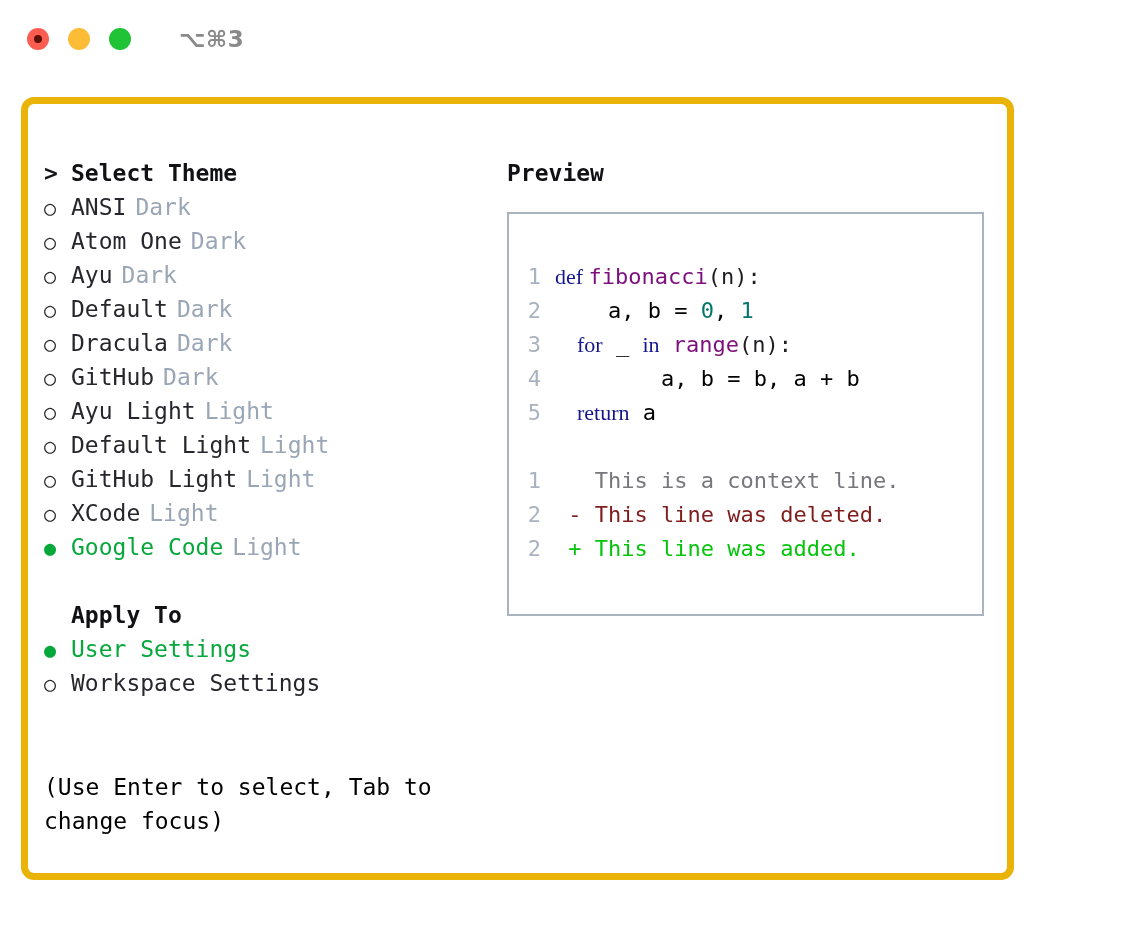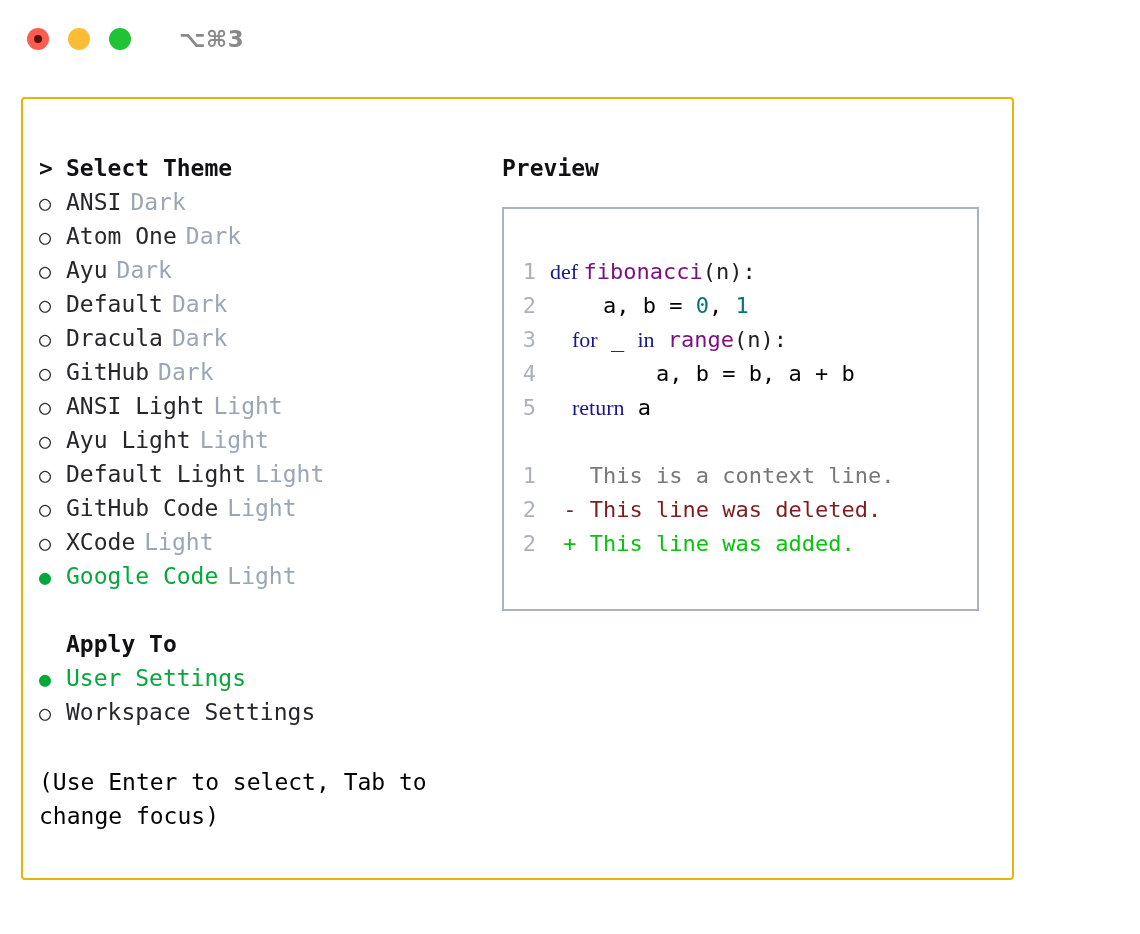--- a/index.html
+++ b/index.html
@@ -70,22 +70,22 @@
     font-family: "DejaVu Sans", "Liberation Sans", sans-serif;
   }
 
   
   #main-panel {
     position: absolute;
     left: 21px;
     top: 97px;
     width: 993px;
     height: 783px;
-    border: 2px solid #eab308;
-    border-radius: 4px;
+    border: 7px solid #eab308;
+    border-radius: 13px;
     box-sizing: border-box;
     background: #ffffff;
   }
 
   #panel-body {
     position: absolute;
     left: 0; top: 0;
     width: 100%; height: 100%;
   }
 
@@ -236,24 +236,23 @@
           <span class="marker prompt">&gt;</span><span class="row-title header">Select Theme</span>
         </div>
 
         <div id="theme-list">
             <div class="list-row"><span class="marker off">○</span><span class="row-title">ANSI</span><span class="row-tag">Dark</span></div>
             <div class="list-row"><span class="marker off">○</span><span class="row-title">Atom One</span><span class="row-tag">Dark</span></div>
             <div class="list-row"><span class="marker off">○</span><span class="row-title">Ayu</span><span class="row-tag">Dark</span></div>
             <div class="list-row"><span class="marker off">○</span><span class="row-title">Default</span><span class="row-tag">Dark</span></div>
             <div class="list-row"><span class="marker off">○</span><span class="row-title">Dracula</span><span class="row-tag">Dark</span></div>
             <div class="list-row"><span class="marker off">○</span><span class="row-title">GitHub</span><span class="row-tag">Dark</span></div>
-            <div class="list-row"><span class="marker off">○</span><span class="row-title">ANSI Light</span><span class="row-tag">Light</span></div>
             <div class="list-row"><span class="marker off">○</span><span class="row-title">Ayu Light</span><span class="row-tag">Light</span></div>
             <div class="list-row"><span class="marker off">○</span><span class="row-title">Default Light</span><span class="row-tag">Light</span></div>
-            <div class="list-row"><span class="marker off">○</span><span class="row-title">GitHub Code</span><span class="row-tag">Light</span></div>
+            <div class="list-row"><span class="marker off">○</span><span class="row-title">GitHub Light</span><span class="row-tag">Light</span></div>
             <div class="list-row"><span class="marker off">○</span><span class="row-title">XCode</span><span class="row-tag">Light</span></div>
             <div class="list-row"><span class="marker on">●</span><span class="row-title selected">Google Code</span><span class="row-tag">Light</span></div>
           </div>
 
         <div class="spacer-row"></div>
 
         <div class="list-row">
           <span class="marker blank">○</span><span class="row-title header">Apply To</span>
         </div>
 

